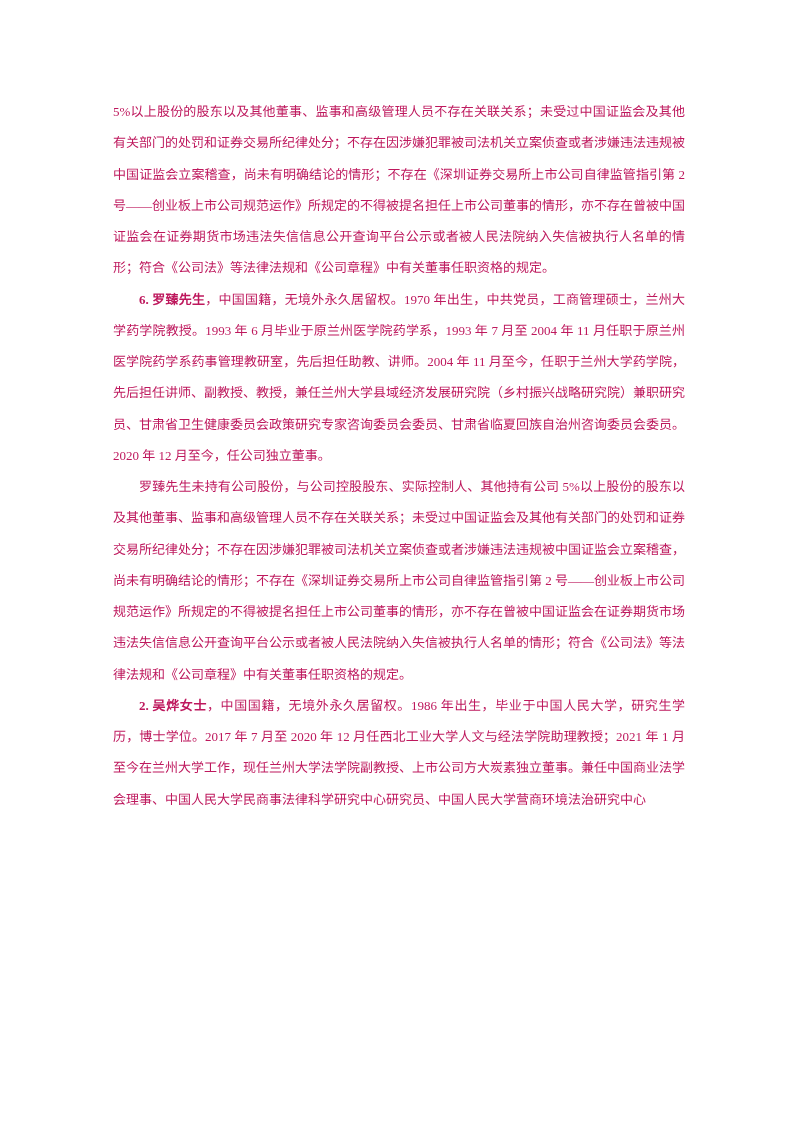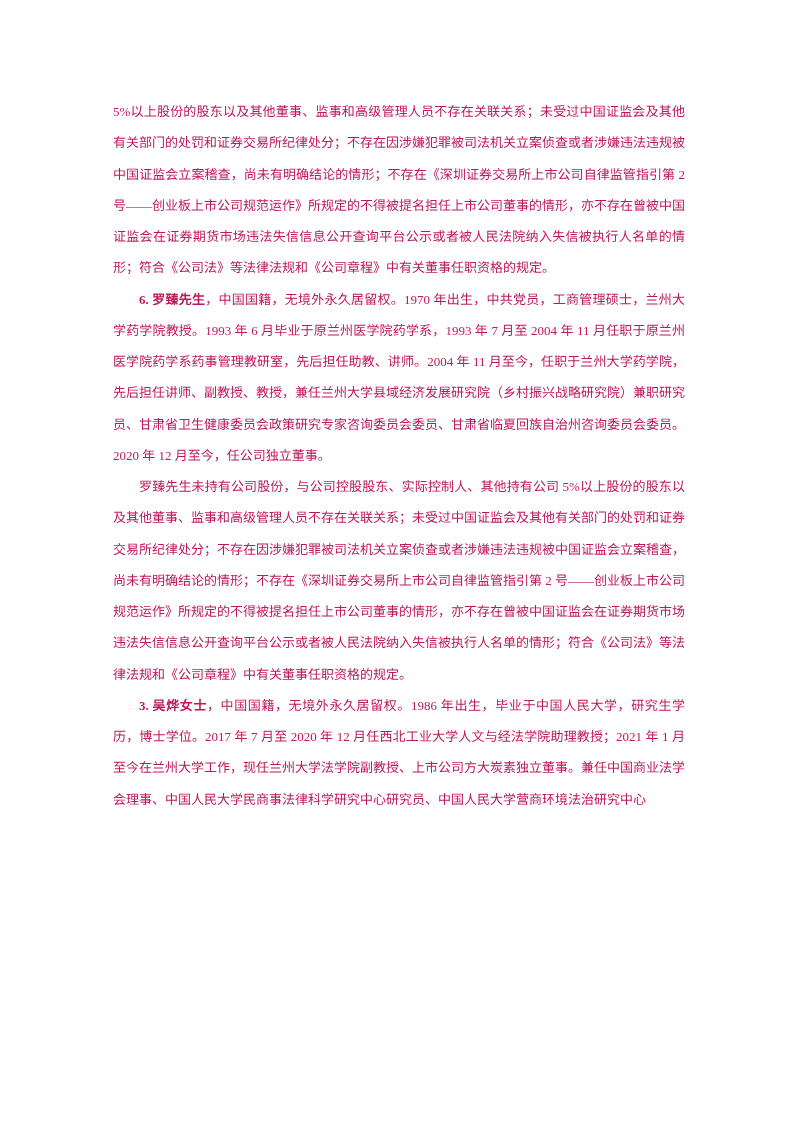--- a/index.html
+++ b/index.html
@@ -42,16 +42,16 @@
 
 <div class="page">
   <div class="doc-body">
 
     <p class="para"><b class="lead"></b><span>5%以上股份的股东以及其他董事、监事和高级管理人员不存在关联关系；未受过中国证监会及其他有关部门的处罚和证券交易所纪律处分；不存在因涉嫌犯罪被司法机关立案侦查或者涉嫌违法违规被中国证监会立案稽查，尚未有明确结论的情形；不存在《深圳证券交易所上市公司自律监管指引第 2 号——创业板上市公司规范运作》所规定的不得被提名担任上市公司董事的情形，亦不存在曾被中国证监会在证券期货市场违法失信信息公开查询平台公示或者被人民法院纳入失信被执行人名单的情形；符合《公司法》等法律法规和《公司章程》中有关董事任职资格的规定。</span></p>
 
     <p class="para indent"><b class="lead">6. 罗臻先生</b><span>，中国国籍，无境外永久居留权。1970 年出生，中共党员，工商管理硕士，兰州大学药学院教授。1993 年 6 月毕业于原兰州医学院药学系，1993 年 7 月至 2004 年 11 月任职于原兰州医学院药学系药事管理教研室，先后担任助教、讲师。2004 年 11 月至今，任职于兰州大学药学院，先后担任讲师、副教授、教授，兼任兰州大学县域经济发展研究院（乡村振兴战略研究院）兼职研究员、甘肃省卫生健康委员会政策研究专家咨询委员会委员、甘肃省临夏回族自治州咨询委员会委员。2020 年 12 月至今，任公司独立董事。</span></p>
 
     <p class="para indent"><b class="lead"></b><span>罗臻先生未持有公司股份，与公司控股股东、实际控制人、其他持有公司 5%以上股份的股东以及其他董事、监事和高级管理人员不存在关联关系；未受过中国证监会及其他有关部门的处罚和证券交易所纪律处分；不存在因涉嫌犯罪被司法机关立案侦查或者涉嫌违法违规被中国证监会立案稽查，尚未有明确结论的情形；不存在《深圳证券交易所上市公司自律监管指引第 2 号——创业板上市公司规范运作》所规定的不得被提名担任上市公司董事的情形，亦不存在曾被中国证监会在证券期货市场违法失信信息公开查询平台公示或者被人民法院纳入失信被执行人名单的情形；符合《公司法》等法律法规和《公司章程》中有关董事任职资格的规定。</span></p>
 
-    <p class="para indent"><b class="lead">3. 吴烨女士</b><span>，中国国籍，无境外永久居留权。1986 年出生，毕业于中国人民大学，研究生学历，博士学位。2017 年 7 月至 2020 年 12 月任西北工业大学人文与经法学院助理教授；2021 年 1 月至今在兰州大学工作，现任兰州大学法学院副教授、上市公司方大炭素独立董事。兼任中国商业法学会理事、中国人民大学民商事法律科学研究中心研究员、中国人民大学营商环境法治研究中心</span></p>
+    <p class="para indent"><b class="lead">2. 吴烨女士</b><span>，中国国籍，无境外永久居留权。1986 年出生，毕业于中国人民大学，研究生学历，博士学位。2017 年 7 月至 2020 年 12 月任西北工业大学人文与经法学院助理教授；2021 年 1 月至今在兰州大学工作，现任兰州大学法学院副教授、上市公司方大炭素独立董事。兼任中国商业法学会理事、中国人民大学民商事法律科学研究中心研究员、中国人民大学营商环境法治研究中心</span></p>
 
   </div>
 </div>
 
 </body></html>

